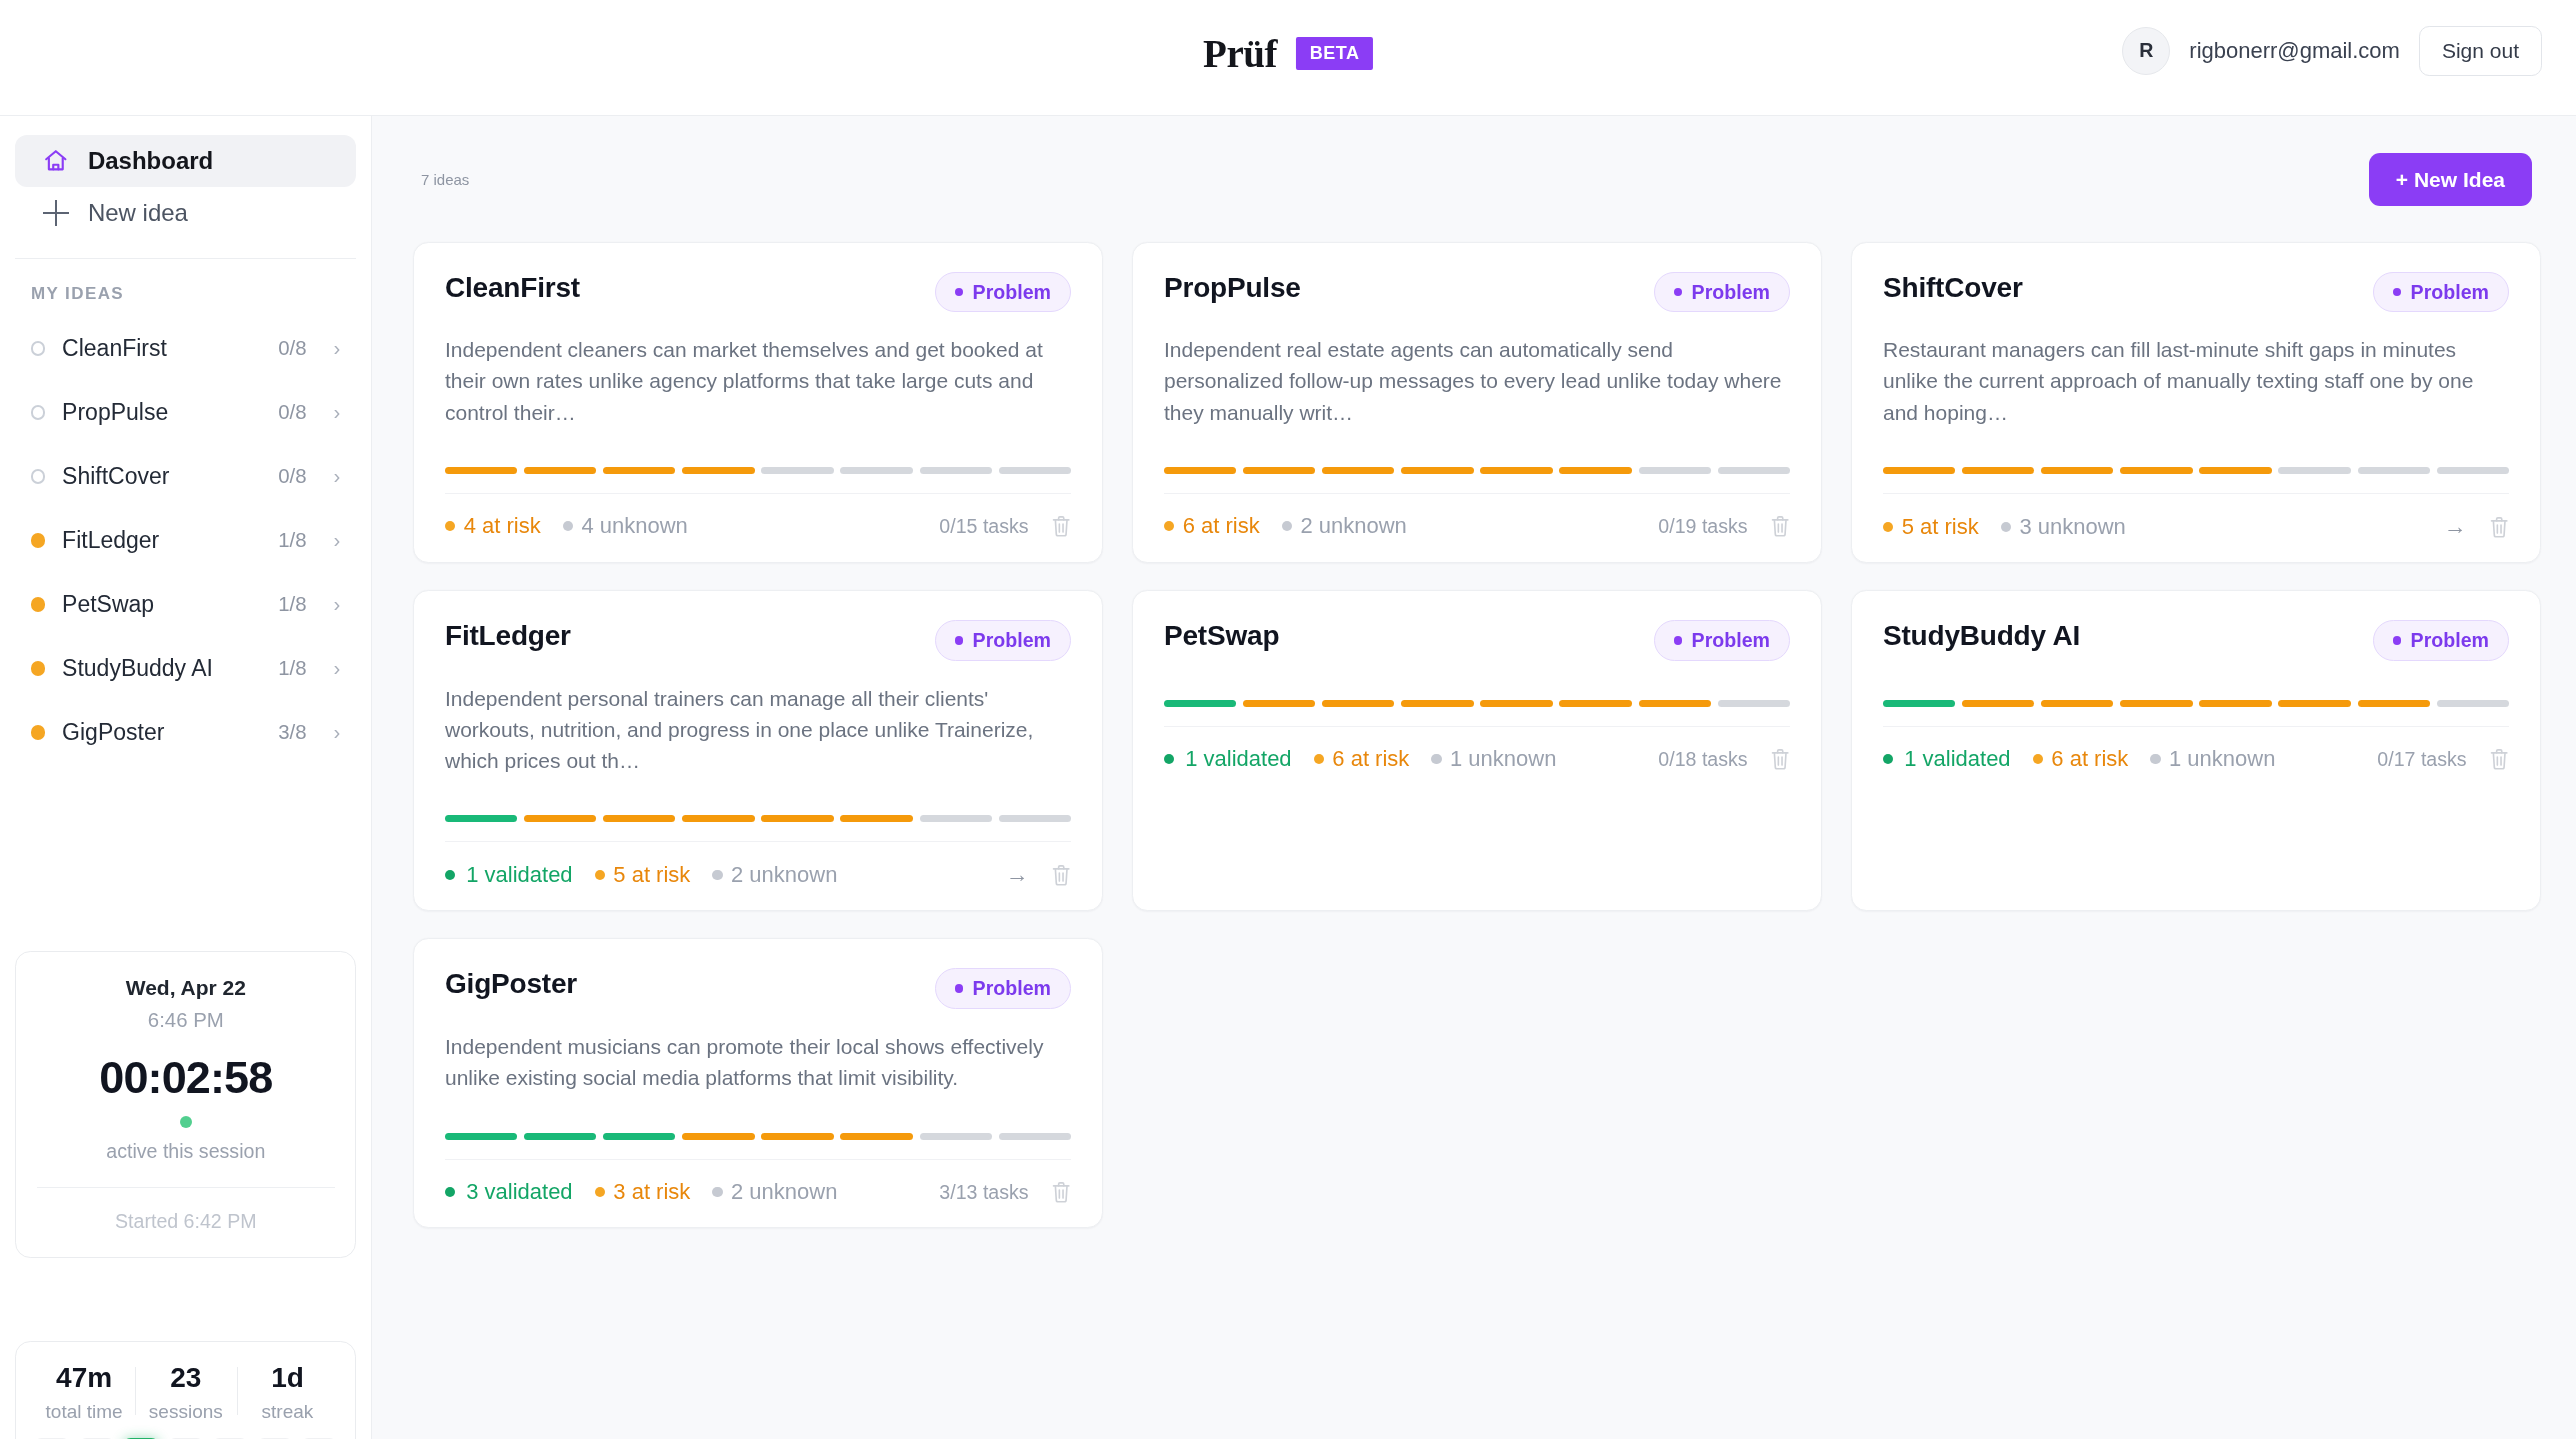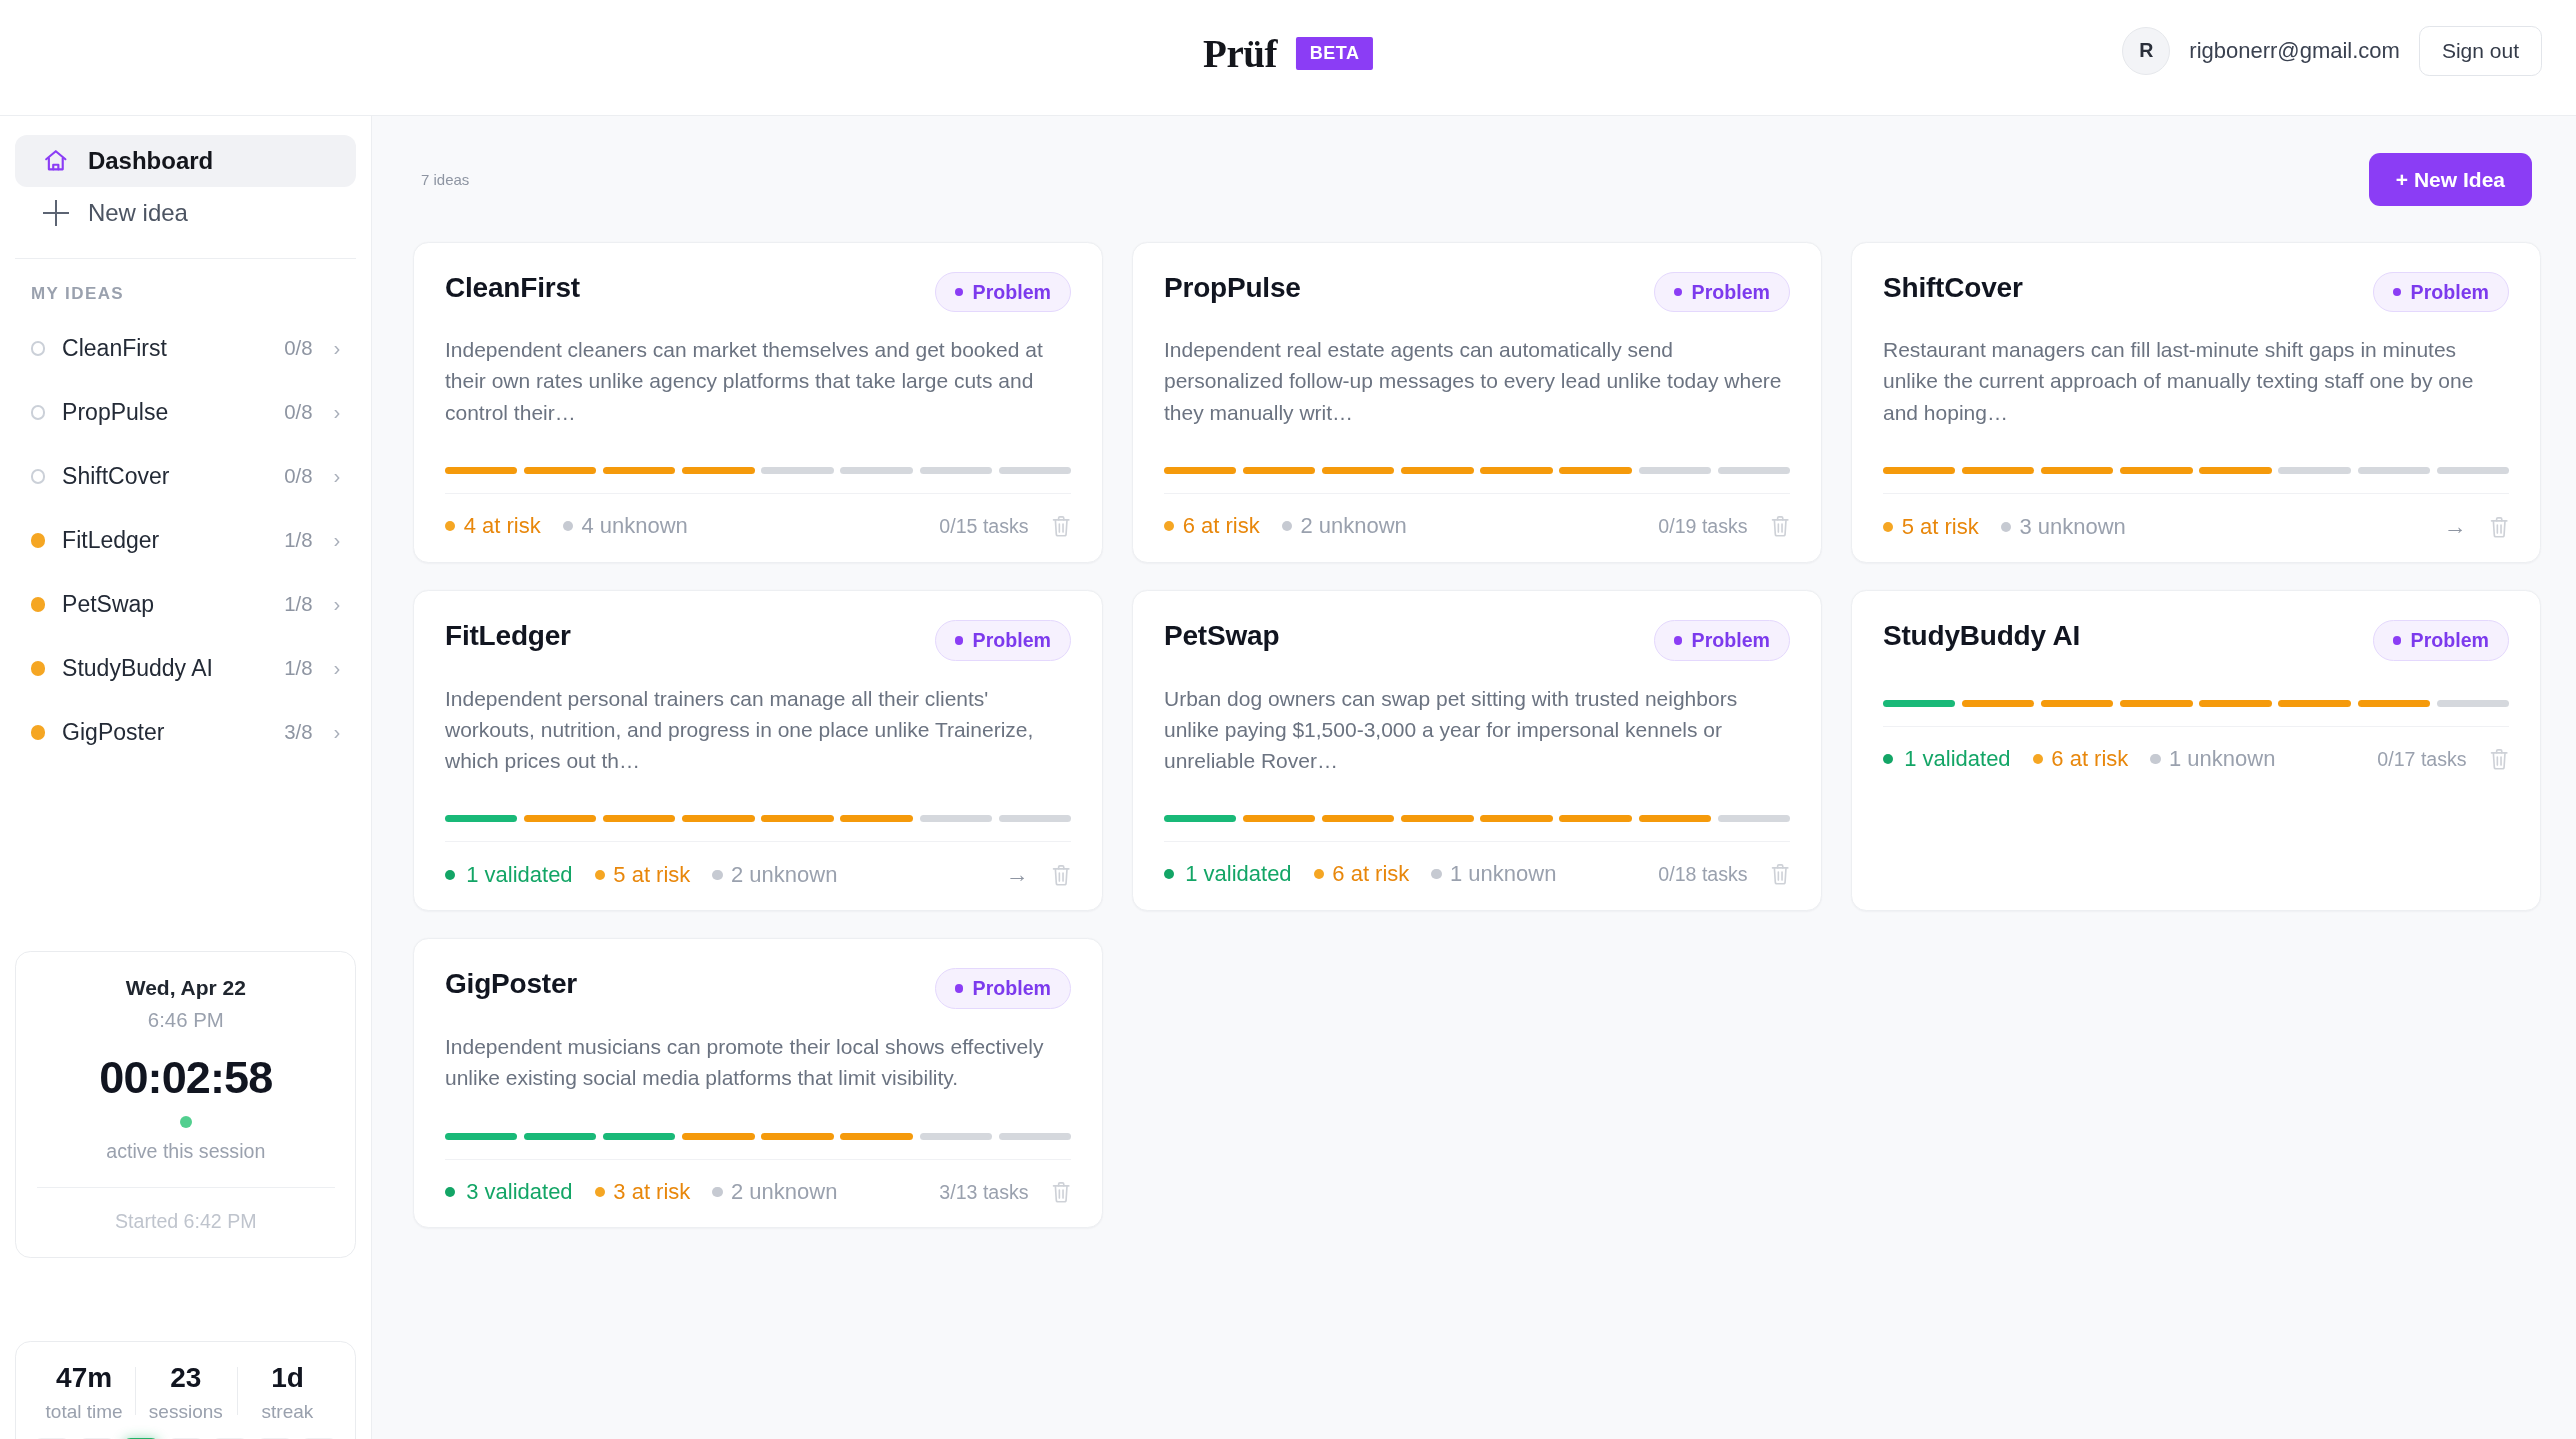--- a/index.html
+++ b/index.html
@@ -77,21 +77,21 @@
 
   .idea-list { padding: 0 15.3px; }
   .idea-row {
     display: flex; align-items: center;
     height: 64px; padding: 0 15.3px 0 15.3px; border-radius: 10.2px; cursor: pointer;
   }
   .status-dot { width: 14.5px; height: 14.5px; border-radius: 50%; flex: 0 0 auto; }
   .status-dot.empty { background: transparent; border: 2.6px solid #CBD0D8; }
   .status-dot.filled { background: #F5A623; }
   .idea-name { font-size: 23px; color: #232A36; margin-left: 17px; flex: 1 1 auto; }
-  .idea-count { font-size: 20.4px; color: #8E95A2; margin-right: 21px; }
+  .idea-count { font-size: 20.4px; color: #8E95A2; margin-right: 27px; }
   .chev { color: #A9AFBA; font-size: 20.4px; line-height: 1; }
 
   
   .timer-card {
     position: absolute; left: 15.3px; top: 835px; width: 341px;
     background: #ffffff; border: 0.9px solid #EAECEF; border-radius: 15.3px;
     padding: 24px 20.4px 0 20.4px; text-align: center;
   }
   .timer-date { font-size: 21px; font-weight: 700; color: #20262F; }
   .timer-time { font-size: 20.4px; color: #9AA1AE; margin-top: 8.5px; }
@@ -524,21 +524,20 @@
         </div>
       </div>
       <div class="card">
         <div class="card-head">
           <div class="card-title">PetSwap</div>
           <div class="badge">
             <span class="badge-dot"></span>
             <span>Problem</span>
           </div>
         </div>
-        <div class="card-desc">Urban dog owners can swap pet sitting with trusted neighbors unlike paying $1,500-3,000 a year for impersonal kennels or unreliable Rover…</div>
         <div class="segments">
           <span class="seg green"></span>
           <span class="seg orange"></span>
           <span class="seg orange"></span>
           <span class="seg orange"></span>
           <span class="seg orange"></span>
           <span class="seg orange"></span>
           <span class="seg orange"></span>
           <span class="seg "></span>
         </div>

